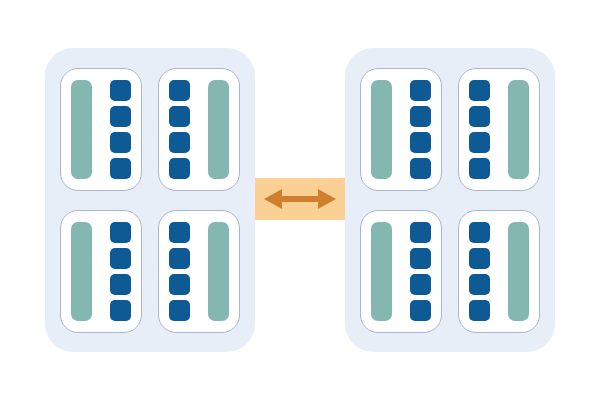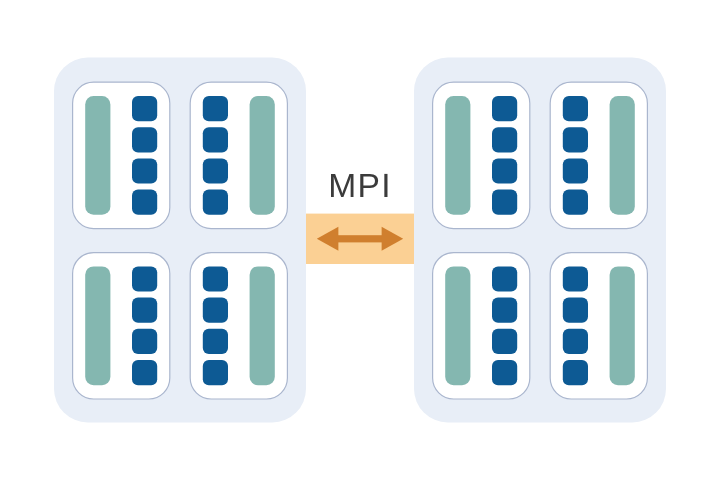--- a/index.html
+++ b/index.html
@@ -125,21 +125,20 @@
         <div class="cores">
           <div class="core"></div>
           <div class="core"></div>
           <div class="core"></div>
           <div class="core"></div>
         </div>
         <div class="memory-bar"></div>
       </div>
     </div>
 
-  <div class="mpi-label">MPI</div>
 
   <div class="mpi-band">
     <svg width="90" height="42" viewBox="0 0 90 42" aria-hidden="true">
       <rect class="arrow-part" x="23" y="18" width="44" height="6" fill="#d07f2e"></rect>
       <polygon class="arrow-part" points="9,21 27,11 27,31" fill="#d07f2e"></polygon>
       <polygon class="arrow-part" points="81,21 63,11 63,31" fill="#d07f2e"></polygon>
     </svg>
   </div>
 
   <div class="node node-right">

